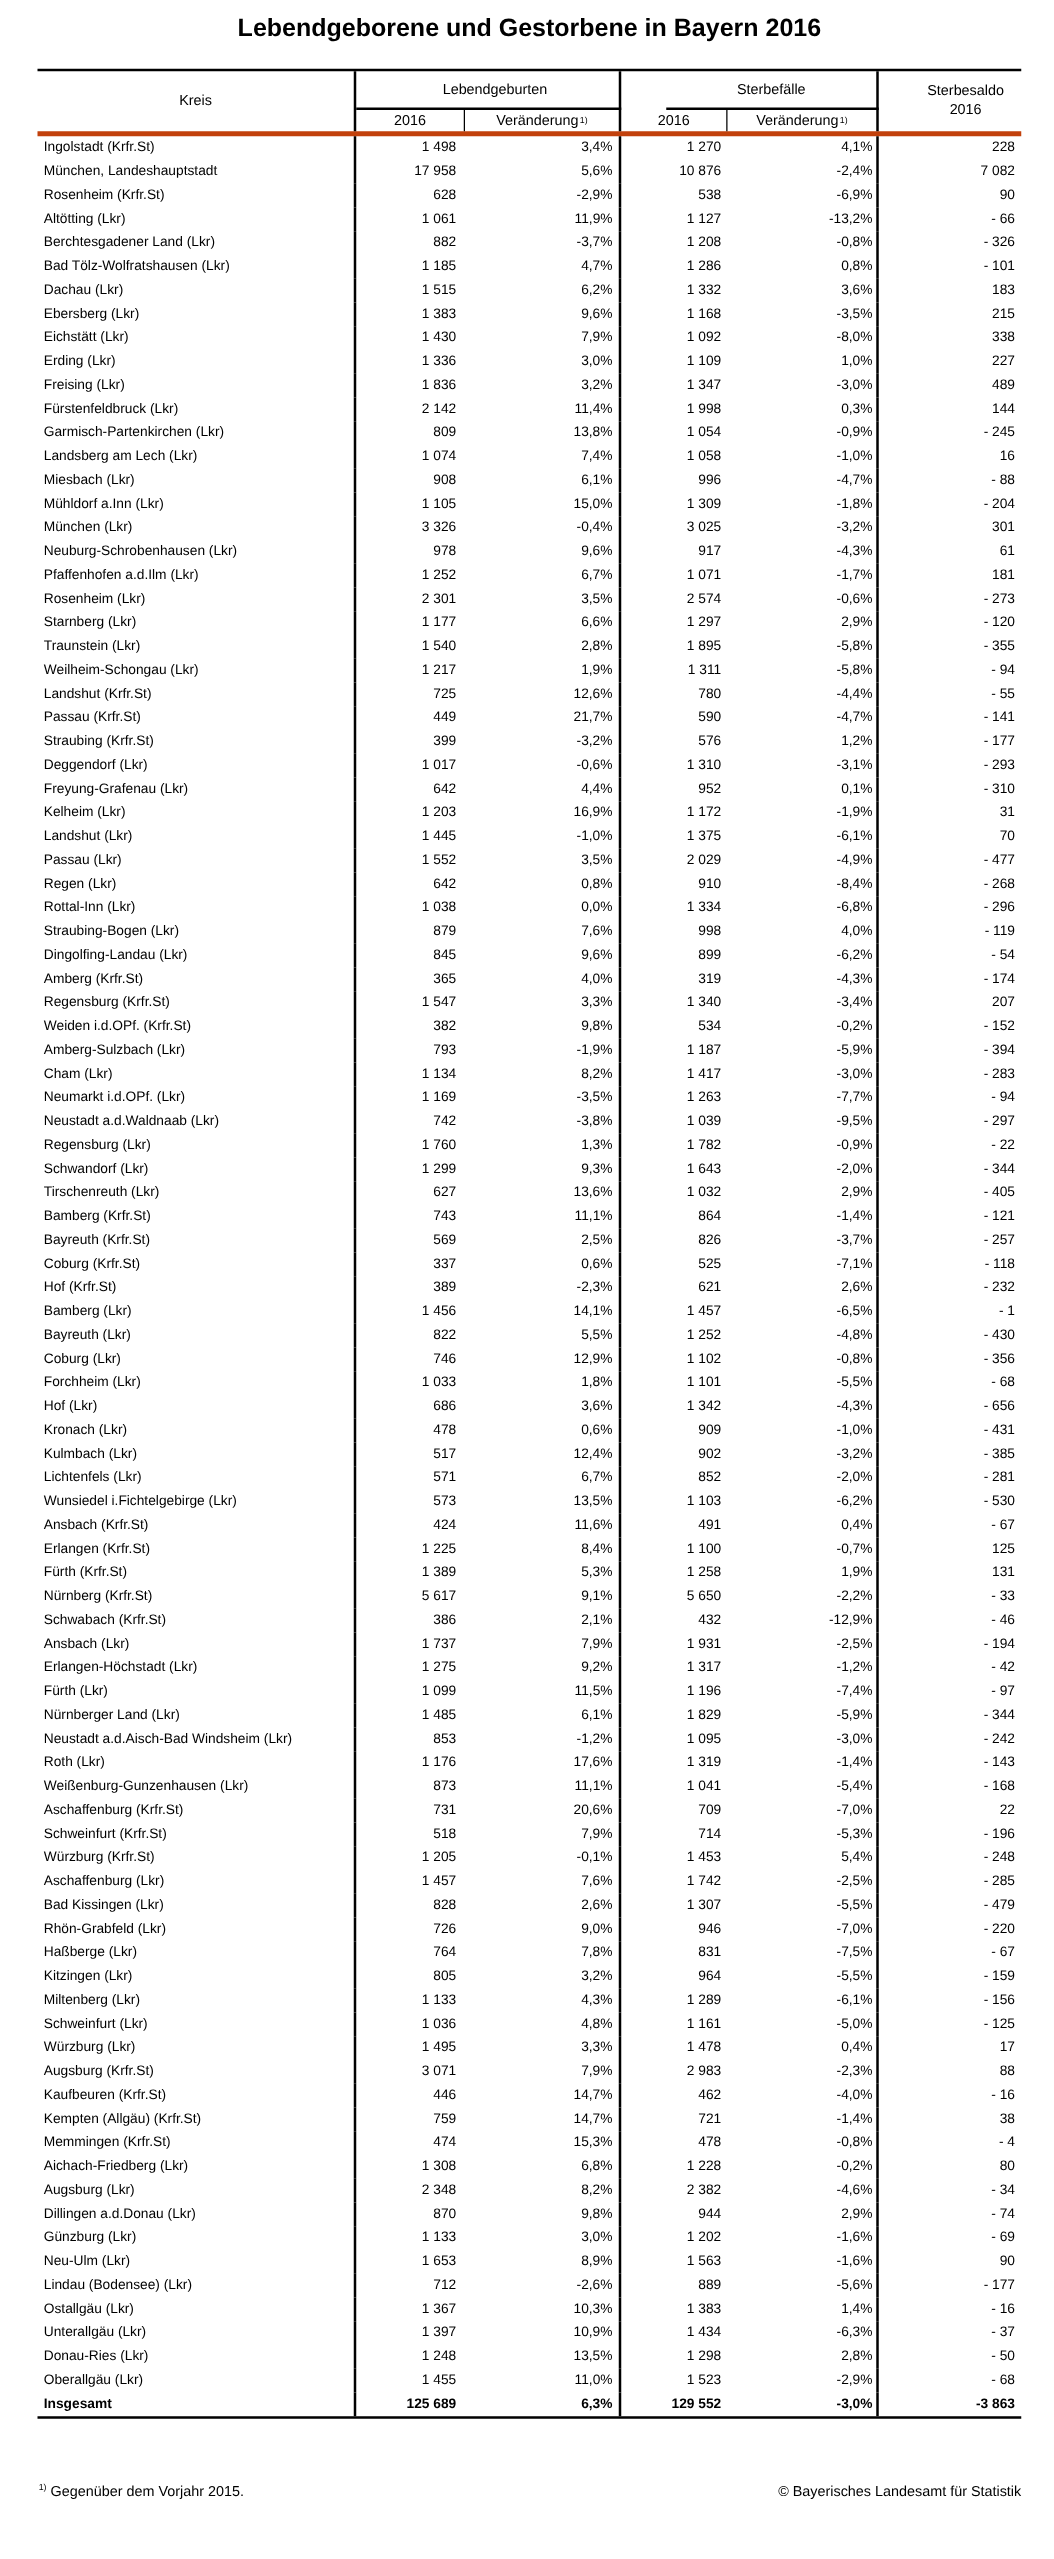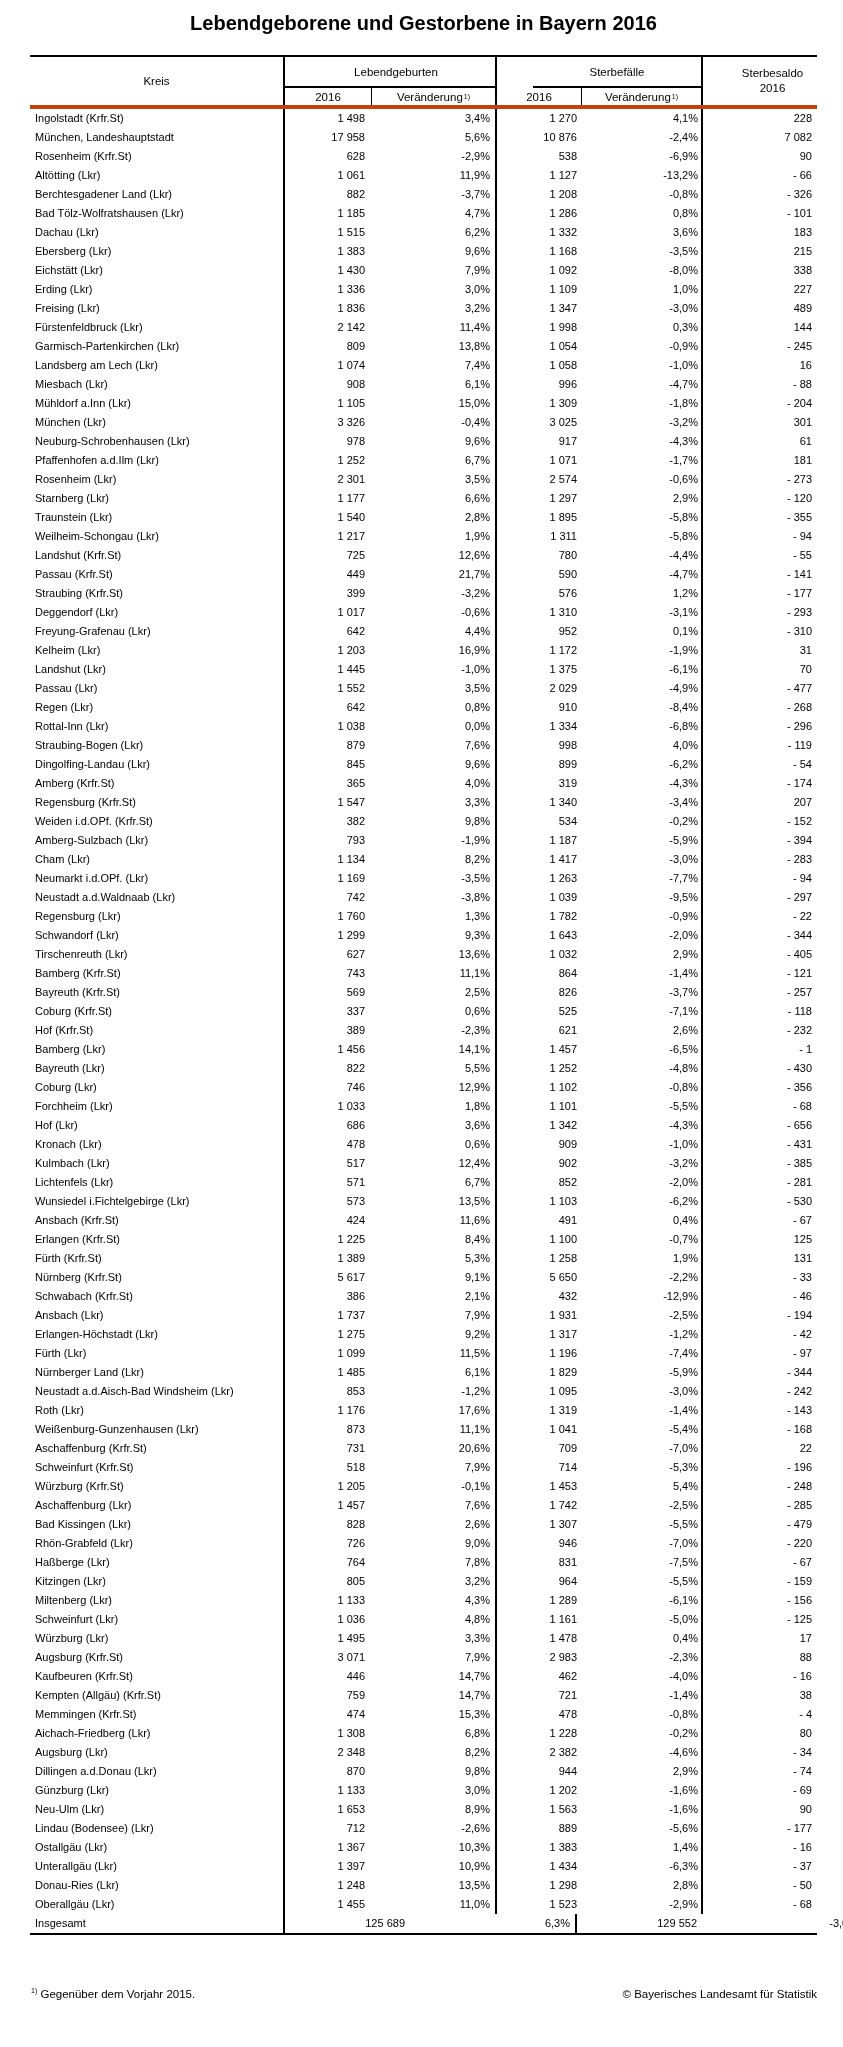--- a/index.html
+++ b/index.html
@@ -28,21 +28,21 @@
   .h-v1      { grid-column:3; grid-row:2; border-right:2px solid #000; }
   .h-y2      { grid-column:4; grid-row:2; border-right:1px solid #000; }
   .h-v2      { grid-column:5; grid-row:2; border-right:2px solid #000; }
   sup.fnm { font-size:7px; vertical-align:super; line-height:0; margin-left:1px; }
   .tbody-wrap { border-bottom:2px solid #000; }
   .trow {
     display:grid;
     grid-template-columns:255px 87px 125px 85px 121px 114px;
     height:19px; line-height:19px; font-size:11px;
   }
-  .trow.total { font-weight:normal;gap:40px; }
+  .trow.total { font-weight:bold; }
   .c  { overflow:hidden; white-space:nowrap; }
   .c0 { text-align:left;  padding-left:5px; border-right:2px solid #000; }
   .c1 { text-align:right; padding-right:7px; }
   .c2 { text-align:right; padding-right:5px; border-right:2px solid #000; }
   .c3 { text-align:right; padding-right:5px; }
   .c4 { text-align:right; padding-right:3px; border-right:2px solid #000; }
   .c5 { text-align:right; padding-right:5px; }
   .footnotes {
     position:absolute; left:30px; top:1988px; width:787px;
     display:flex; justify-content:space-between; font-size:11.5px;

